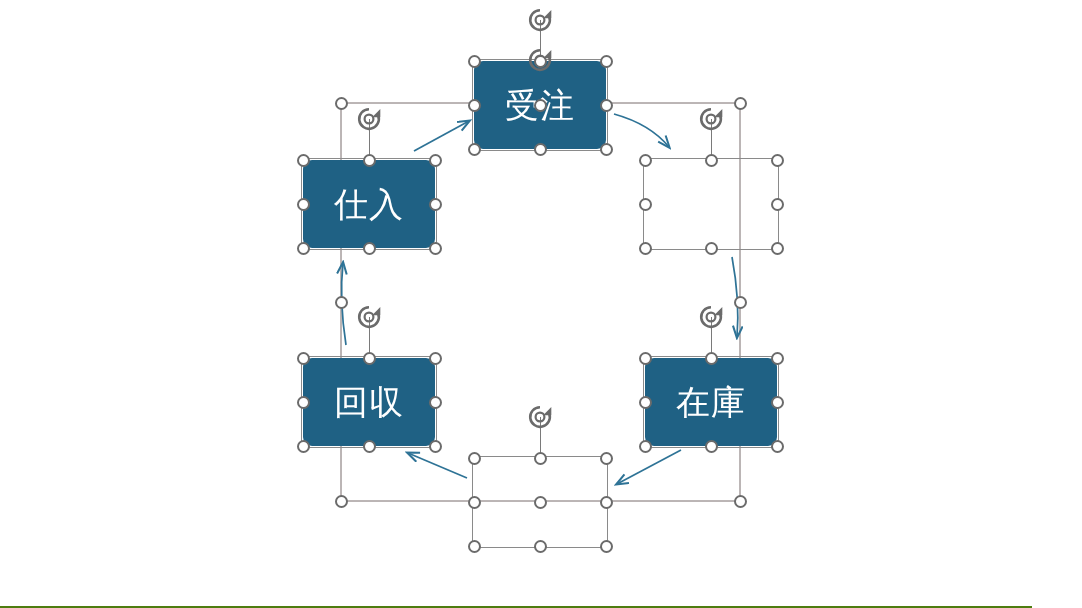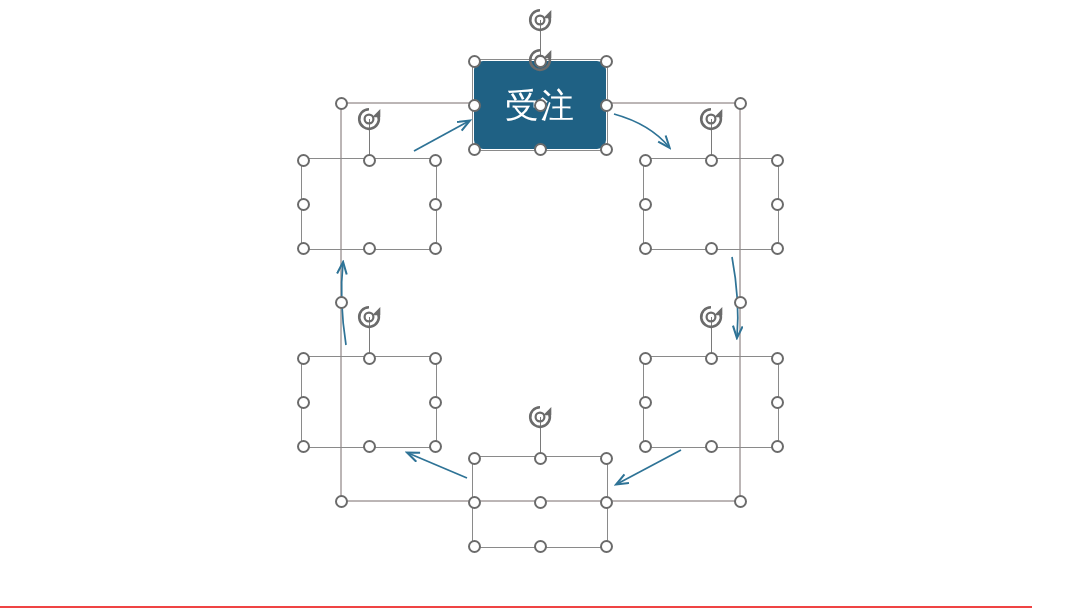--- a/index.html
+++ b/index.html
@@ -9,21 +9,21 @@
   }
   body {
     font-family: "Liberation Sans", sans-serif;
   }
   #canvas {
     position: relative;
     width: 1032px;
     height: 608px;
     background: #ffffff;
     overflow: hidden;
-    border-bottom: 2px solid #ef4444;
+    border-bottom: 2px solid #4d7c0f;
     box-sizing: border-box;
   }
   #svg-layer {
     position: absolute;
     left: 0;
     top: 0;
     width: 1082px;
     height: 608px;
   }
   .shape {
@@ -144,20 +144,23 @@
   </svg>
   <div class="handle" style="left:645px; top:160px;"></div>
   <div class="handle" style="left:711px; top:160px;"></div>
   <div class="handle" style="left:777px; top:160px;"></div>
   <div class="handle" style="left:645px; top:204px;"></div>
   <div class="handle" style="left:777px; top:204px;"></div>
   <div class="handle" style="left:645px; top:248px;"></div>
   <div class="handle" style="left:711px; top:248px;"></div>
   <div class="handle" style="left:777px; top:248px;"></div>
 
+  <div class="shape" style="left:645px; top:358px; width:132px; height:88px;">
+    <span class="shape-label">在庫</span>
+  </div>
   <div class="sel-frame" style="left:643px; top:356px; width:136px; height:92px;"></div>
   <div class="rot-stem" style="left:711px; top:317px; height:40px;"></div>
   <svg class="rot-handle" style="left:711px; top:317px;" viewBox="0 0 26 26">
     <path d="M13,3.2 a9.8,9.8 0 1,0 9.2,6.4" fill="none" stroke="#6b6b6b" stroke-width="2.6"></path>
     <path d="M24.3,3.0 L24.3,11.3 L16.2,11.3 Z" fill="#6b6b6b"></path>
     <circle cx="13" cy="13" r="4.4" fill="none" stroke="#6b6b6b" stroke-width="2.2"></circle>
   </svg>
   <div class="handle" style="left:645px; top:358px;"></div>
   <div class="handle" style="left:711px; top:358px;"></div>
   <div class="handle" style="left:777px; top:358px;"></div>
@@ -177,36 +180,42 @@
   <div class="handle" style="left:474px; top:458px;"></div>
   <div class="handle" style="left:540px; top:458px;"></div>
   <div class="handle" style="left:606px; top:458px;"></div>
   <div class="handle" style="left:474px; top:502px;"></div>
   <div class="handle" style="left:606px; top:502px;"></div>
   <div class="handle" style="left:474px; top:546px;"></div>
   <div class="handle" style="left:540px; top:546px;"></div>
   <div class="handle" style="left:606px; top:546px;"></div>
   <div class="handle" style="left:540px; top:502px;"></div>
 
+  <div class="shape" style="left:303px; top:358px; width:132px; height:88px;">
+    <span class="shape-label">回収</span>
+  </div>
   <div class="sel-frame" style="left:301px; top:356px; width:136px; height:92px;"></div>
   <div class="rot-stem" style="left:369px; top:317px; height:40px;"></div>
   <svg class="rot-handle" style="left:369px; top:317px;" viewBox="0 0 26 26">
     <path d="M13,3.2 a9.8,9.8 0 1,0 9.2,6.4" fill="none" stroke="#6b6b6b" stroke-width="2.6"></path>
     <path d="M24.3,3.0 L24.3,11.3 L16.2,11.3 Z" fill="#6b6b6b"></path>
     <circle cx="13" cy="13" r="4.4" fill="none" stroke="#6b6b6b" stroke-width="2.2"></circle>
   </svg>
   <div class="handle" style="left:303px; top:358px;"></div>
   <div class="handle" style="left:369px; top:358px;"></div>
   <div class="handle" style="left:435px; top:358px;"></div>
   <div class="handle" style="left:303px; top:402px;"></div>
   <div class="handle" style="left:435px; top:402px;"></div>
   <div class="handle" style="left:303px; top:446px;"></div>
   <div class="handle" style="left:369px; top:446px;"></div>
   <div class="handle" style="left:435px; top:446px;"></div>
 
+  <div class="shape" style="left:303px; top:160px; width:132px; height:88px;">
+    <span class="shape-label">仕入</span>
+  </div>
   <div class="sel-frame" style="left:301px; top:158px; width:136px; height:92px;"></div>
   <div class="rot-stem" style="left:369px; top:119px; height:40px;"></div>
   <svg class="rot-handle" style="left:369px; top:119px;" viewBox="0 0 26 26">
     <path d="M13,3.2 a9.8,9.8 0 1,0 9.2,6.4" fill="none" stroke="#6b6b6b" stroke-width="2.6"></path>
     <path d="M24.3,3.0 L24.3,11.3 L16.2,11.3 Z" fill="#6b6b6b"></path>
     <circle cx="13" cy="13" r="4.4" fill="none" stroke="#6b6b6b" stroke-width="2.2"></circle>
   </svg>
   <div class="handle" style="left:303px; top:160px;"></div>
   <div class="handle" style="left:369px; top:160px;"></div>
   <div class="handle" style="left:435px; top:160px;"></div>

